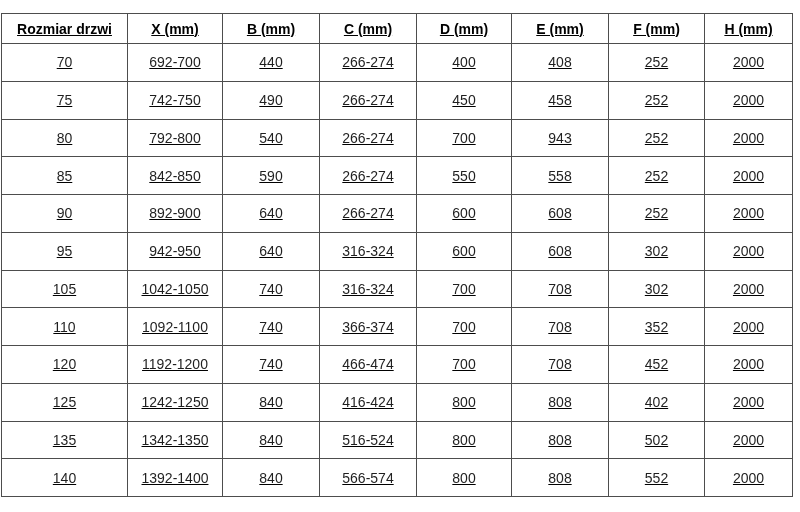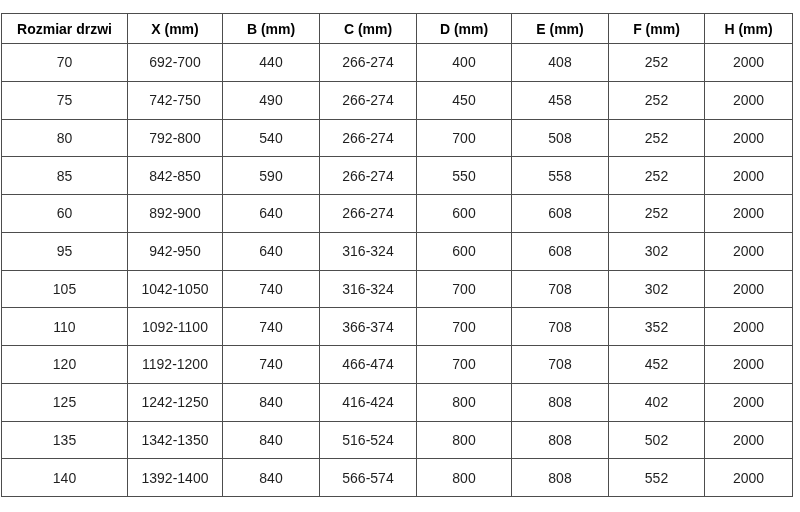--- a/index.html
+++ b/index.html
@@ -19,20 +19,21 @@
     left: 1px;
     top: 13px;
     width: 792px;
     height: 484px;
   }
   table.size-table {
     width: 100%;
     height: 100%;
     border-collapse: collapse;
     table-layout: fixed;
+    text-decoration: underline;
   }
   table.size-table th,
   table.size-table td {
     border: 1px solid #4d4d4d;
     text-align: center;
     vertical-align: middle;
     padding: 0 2px;
     font-size: 14px;
     line-height: 1;
     white-space: nowrap;
@@ -103,36 +104,36 @@
           <td>458</td>
           <td>252</td>
           <td>2000</td>
         </tr>
         <tr>
           <td>80</td>
           <td>792-800</td>
           <td>540</td>
           <td>266-274</td>
           <td>700</td>
-          <td>508</td>
+          <td>943</td>
           <td>252</td>
           <td>2000</td>
         </tr>
         <tr>
           <td>85</td>
           <td>842-850</td>
           <td>590</td>
           <td>266-274</td>
           <td>550</td>
           <td>558</td>
           <td>252</td>
           <td>2000</td>
         </tr>
         <tr>
-          <td>60</td>
+          <td>90</td>
           <td>892-900</td>
           <td>640</td>
           <td>266-274</td>
           <td>600</td>
           <td>608</td>
           <td>252</td>
           <td>2000</td>
         </tr>
         <tr>
           <td>95</td>

